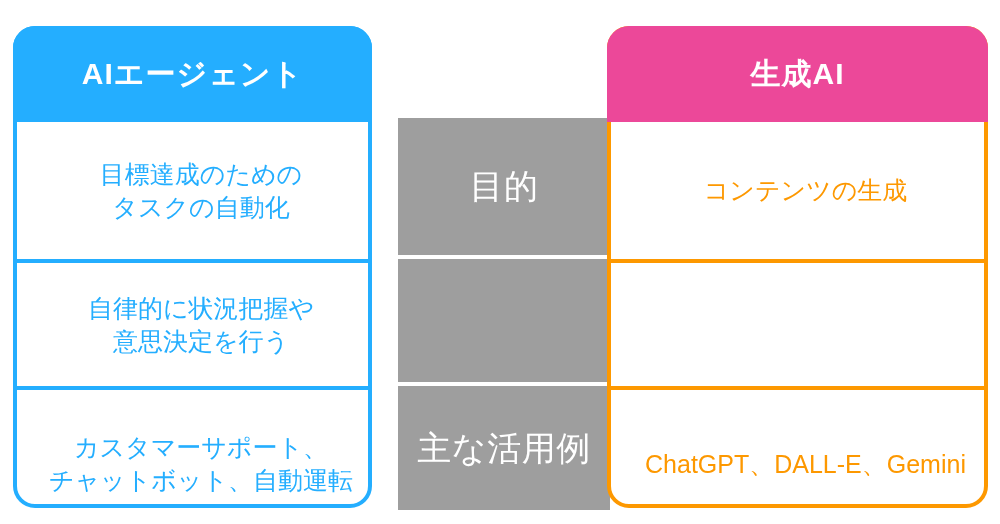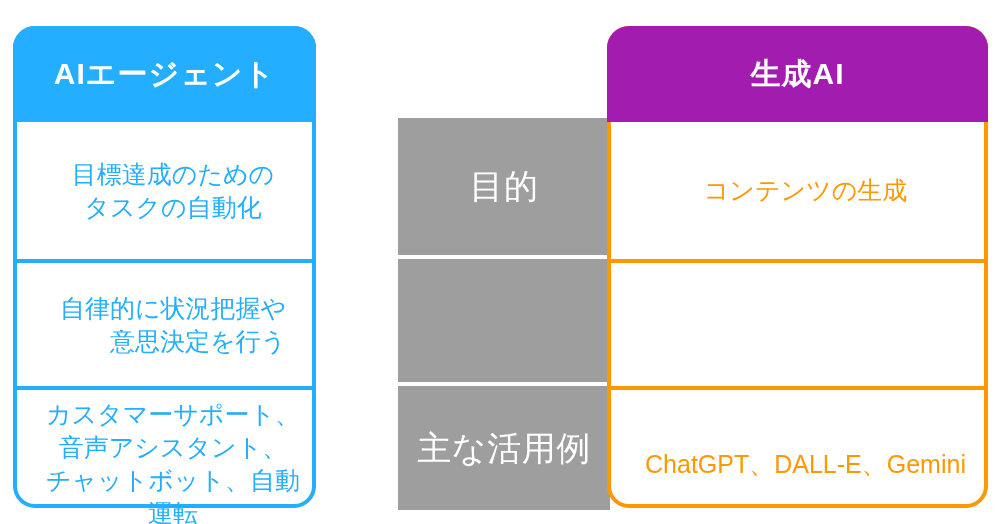--- a/index.html
+++ b/index.html
@@ -54,40 +54,40 @@
 
   
   .card {
     position: absolute;
     top: 26px;
     height: 482px;
     box-sizing: border-box;
     border-radius: 22px;
     background: #ffffff;
   }
-  .card.blue  { left: 13px;  width: 303px; border: 4px solid #24aeff; }
+  .card.blue  { left: 13px;  width: 359px; border: 4px solid #24aeff; }
   .card.orange{ left: 607px; width: 381px; border: 4px solid #fd9800; }
 
   .card-header {
     position: absolute;
     left: -4px;
     top: -4px;
     right: -4px;
     height: 96px;
     border-radius: 22px 22px 0 0;
     display: flex;
     align-items: center;
     justify-content: center;
     color: #ffffff;
     font-size: 30px;
     font-weight: bold;
     letter-spacing: 1px;
   }
   .card.blue   .card-header { background: #24aeff; }
-  .card.orange .card-header { background: #a21caf; }
+  .card.orange .card-header { background: #ec4899; }
 
   .card-body {
     position: absolute;
     left: 0;
     top: 92px;
     right: 0;
     bottom: 0;
   }
   .card-cell {
     position: absolute;
@@ -109,21 +109,21 @@
   .card-sep {
     position: absolute;
     left: 0;
     right: 0;
     height: 4px;
   }
   .card.blue   .card-sep { background: #24aeff; }
   .card.orange .card-sep { background: #fd9800; }
 
   .r1 { top: 0px;   height: 137px; }
-  .r2 { top: 141px; height: 123px; text-align: right; }
+  .r2 { top: 141px; height: 123px; }
   .r3 { top: 268px; height: 148px; }
   .s1 { top: 137px; }
   .s2 { top: 264px; }
 
   .mid-r1 { top: 0px;   height: 137px; }
   .mid-r2 { top: 141px; height: 123px; }
   .mid-r3 { top: 268px; height: 124px; }
   .mid-s1 { top: 137px; }
   .mid-s2 { top: 264px; }
 
@@ -167,21 +167,20 @@
           <span class="cell-line">自律的に状況把握や</span>
           <span class="cell-line">意思決定を行う</span>
         </span>
       </div>
 
       <div class="card-sep s2"></div>
 
       <div class="card-cell r3">
         <span class="lines">
           <span class="cell-line">カスタマーサポート、</span>
-          <span class="cell-line">音声アシスタント、</span>
           <span class="cell-line">チャットボット、自動運転</span>
         </span>
       </div>
 
     </div>
   </div>
 
   <div class="card orange">
     <div class="card-header">
       <span>生成AI</span>

